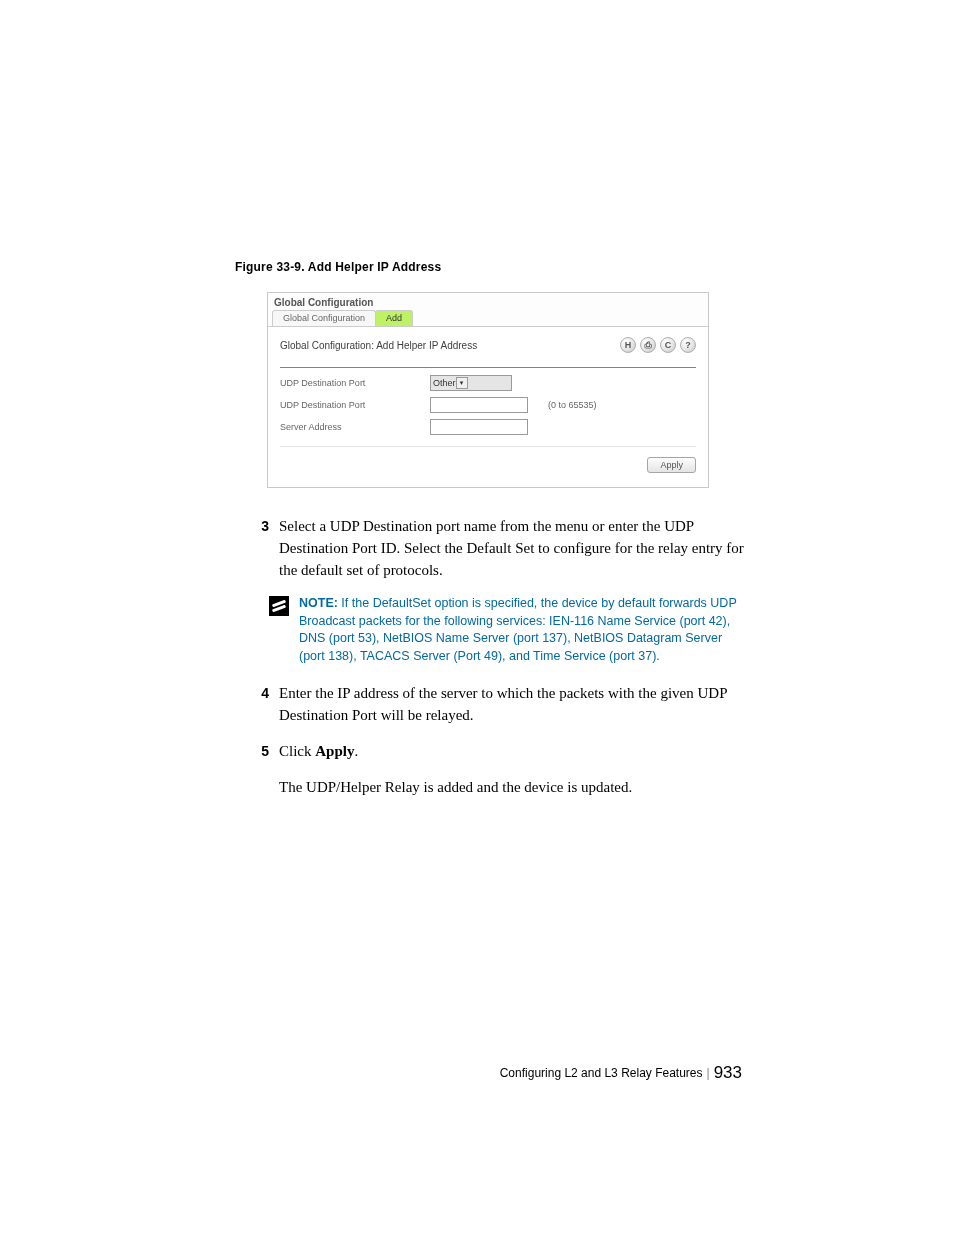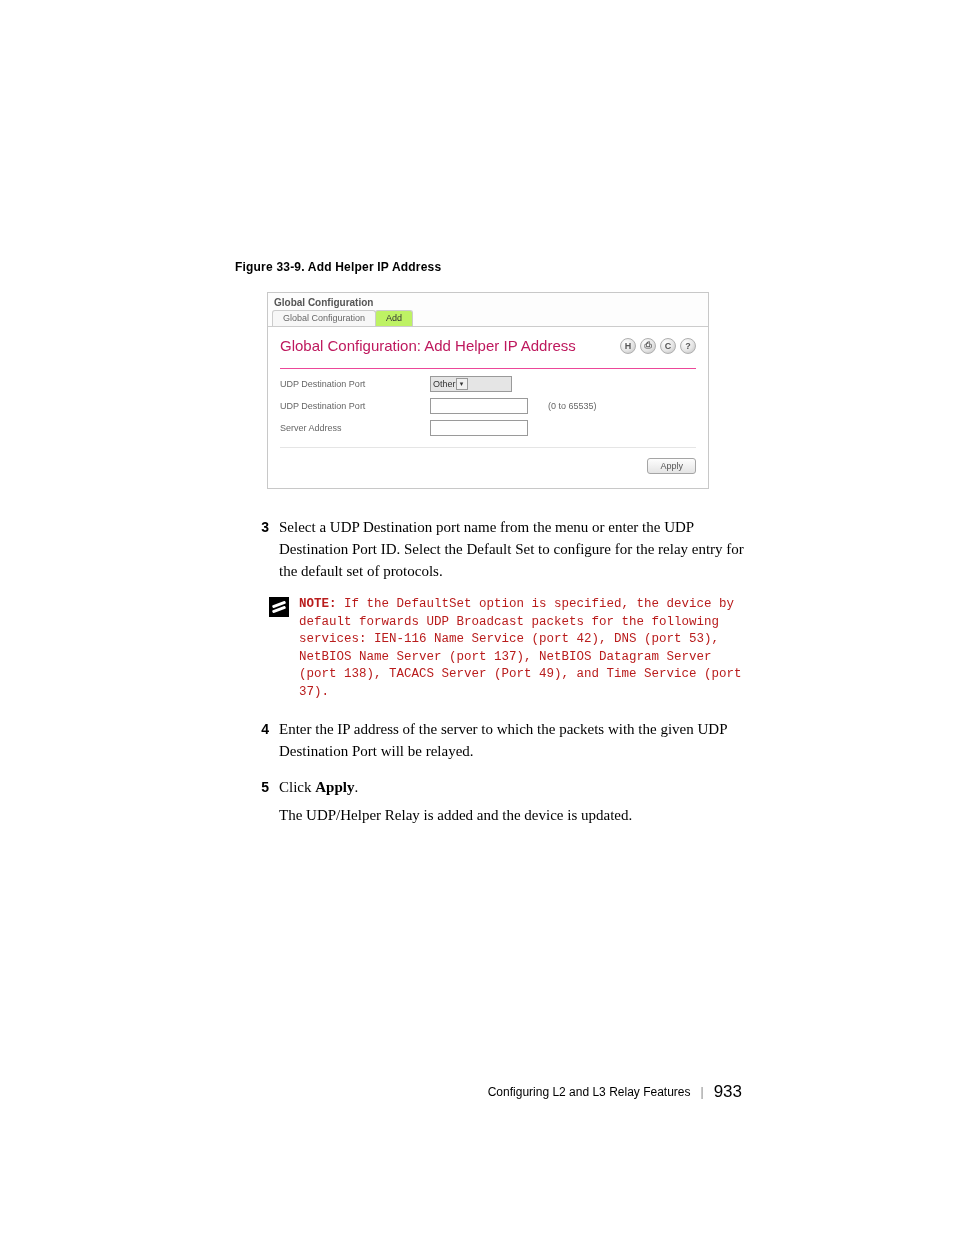--- a/index.html
+++ b/index.html
@@ -67,22 +67,22 @@
     padding: 10px 12px 8px 12px;
     background: #fff;
   }
   .ss-heading-row {
     display: flex;
     justify-content: space-between;
     align-items: center;
     margin-bottom: 14px;
   }
   .ss-heading {
-    font-size: 15px;
-    color: #be185d;
+    font-size: 10px;
+    color: #404040;
     font-weight: normal;
   }
   .ss-icons {
     display: flex;
     gap: 4px;
   }
   .ss-icon {
     width: 16px;
     height: 16px;
     border-radius: 50%;
@@ -201,40 +201,40 @@
   .note-icon::after {
     content: "";
     position: absolute;
     left: 3px; top: 11px;
     width: 14px; height: 3px;
     background: #fff;
     transform: rotate(-20deg);
     border-radius: 1px;
   }
   .note-text {
-    font-family: Liberation Mono, monospace;
+    font-family: Liberation Sans, sans-serif;
     font-size: 12.5px;
     line-height: 1.4;
-    color: #b91c1c;
+    color: #0369a1;
   }
   .note-label {
     font-weight: bold;
   }
   .bold { font-weight: bold; }
   
   .page-footer {
     position: absolute;
-    bottom: 133px;
+    bottom: 152px;
     right: 212px;
     font-family: Arial, Helvetica, sans-serif;
     font-size: 12px;
     color: #000;
     display: flex;
     align-items: center;
-    gap: 10px;
+    gap: 4px;
   }
   .page-footer .sep {
     color: #888;
   }
   .page-footer .num {
     font-weight: normal;
     font-size: 17px;
   }
 </style>
 </head>
@@ -300,21 +300,21 @@
 
   <div class="step">
     <div class="step-num">4</div>
     <div>Enter the IP address of the server to which the packets with the given UDP Destination Port will be relayed.</div>
   </div>
 
   <div class="step">
     <div class="step-num">5</div>
     <div>
       <span>Click </span><span class="bold">Apply</span><span>.</span>
-      <div style="margin-top:6px">The UDP/Helper Relay is added and the device is updated.</div>
+      <div style="margin-top:14px">The UDP/Helper Relay is added and the device is updated.</div>
     </div>
   </div>
 
 </div>
 
 <div class="page-footer">
   <span>Configuring L2 and L3 Relay Features</span>
   <span class="sep">|</span>
   <span class="num">933</span>
 </div>

